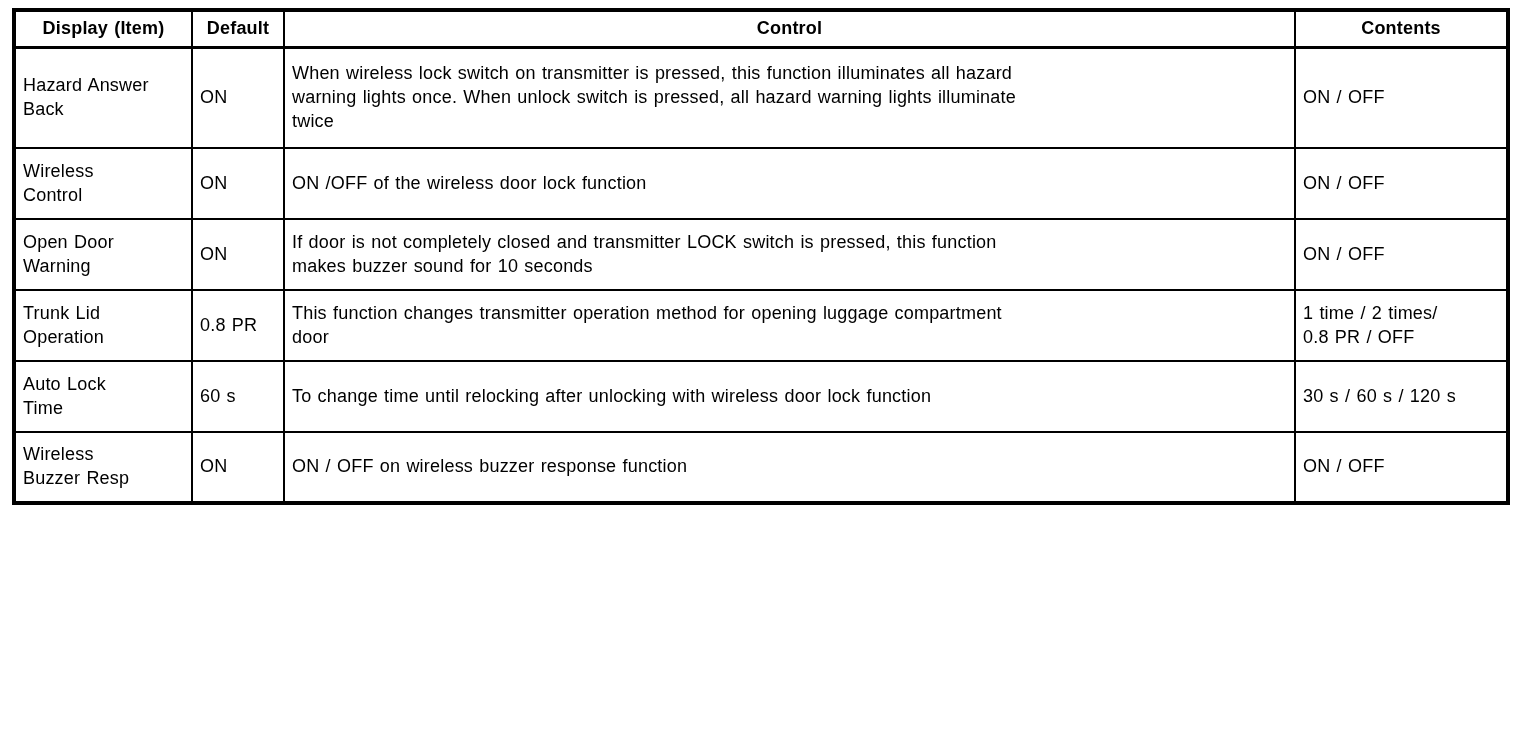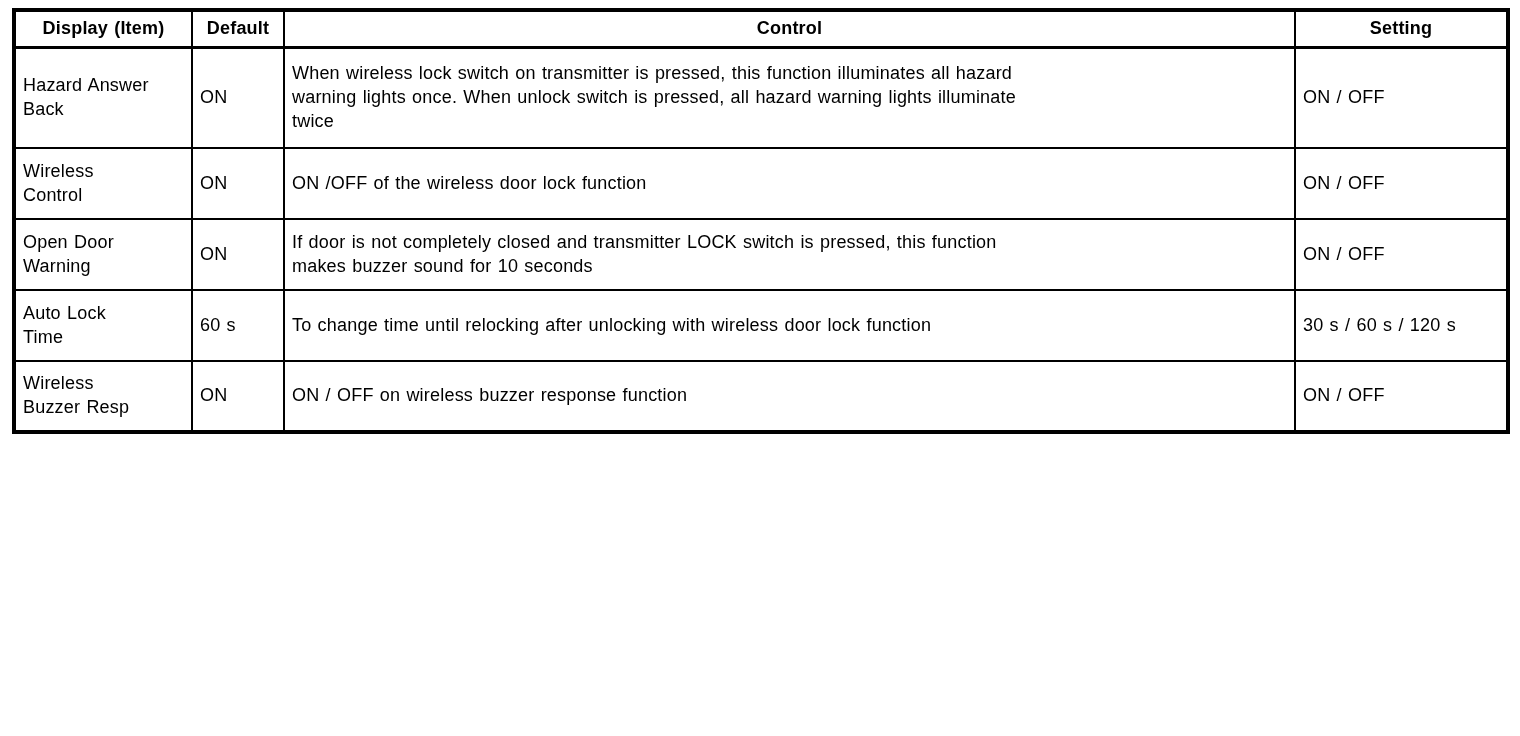--- a/index.html
+++ b/index.html
@@ -64,21 +64,21 @@
       <col class="col-item">
       <col class="col-default">
       <col class="col-contents">
       <col class="col-setting">
     </colgroup>
     <thead>
       <tr>
         <th>Display (Item)</th>
         <th>Default</th>
         <th>Control</th>
-        <th>Setting</th>
+        <th>Contents</th>
       </tr>
     </thead>
     <tbody>
       <tr class="tall">
         <td>Hazard Answer
 Back</td>
         <td>ON</td>
         <td>When wireless lock switch on transmitter is pressed, this function illuminates all hazard
 warning lights once. When unlock switch is pressed, all hazard warning lights illuminate
 twice</td>
@@ -93,20 +93,29 @@
       </tr>
       <tr>
         <td>Open Door
 Warning</td>
         <td>ON</td>
         <td>If door is not completely closed and transmitter LOCK switch is pressed, this function
 makes buzzer sound for 10 seconds</td>
         <td>ON / OFF</td>
       </tr>
       <tr>
+        <td>Trunk Lid
+Operation</td>
+        <td>0.8 PR</td>
+        <td>This function changes transmitter operation method for opening luggage compartment
+door</td>
+        <td>1 time / 2 times/
+0.8 PR / OFF</td>
+      </tr>
+      <tr>
         <td>Auto Lock
 Time</td>
         <td>60 s</td>
         <td>To change time until relocking after unlocking with wireless door lock function</td>
         <td>30 s / 60 s / 120 s</td>
       </tr>
       <tr>
         <td>Wireless
 Buzzer Resp</td>
         <td>ON</td>

